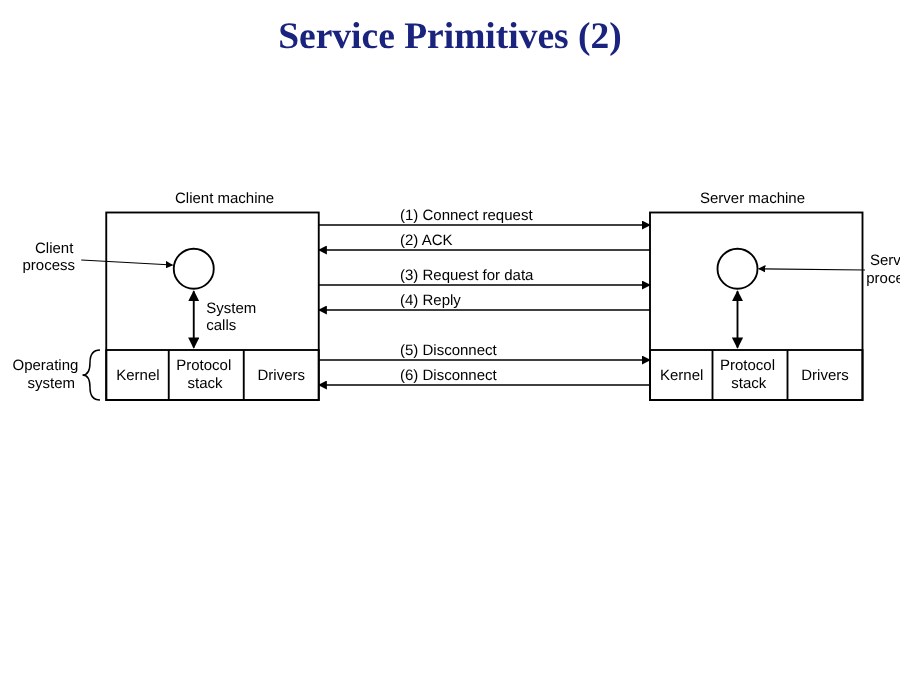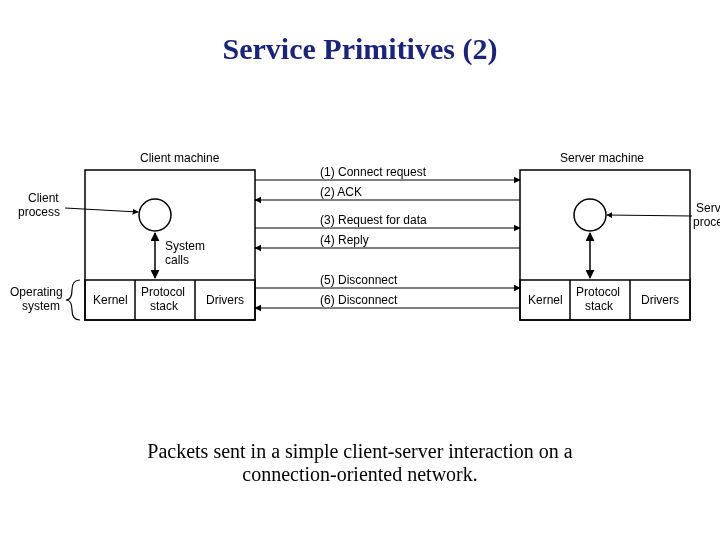--- a/index.html
+++ b/index.html
@@ -18,21 +18,20 @@
   }
   .title {
     position: absolute;
     top: 12px;
     left: 0;
     width: 720px;
     text-align: center;
     font-size: 30px;
     font-weight: bold;
     color: #1a237e;
-    margin-top: 20px;
   }
   .caption {
     position: absolute;
     top: 440px;
     left: 60px;
     width: 600px;
     text-align: center;
     font-size: 20px;
     color: #000;
   }
@@ -119,18 +118,14 @@
       <text x="320" y="104">(4) Reply</text>
 
       <line x1="255" y1="148" x2="520" y2="148" stroke="#000" stroke-width="1.2" marker-end="url(#arr)"></line>
       <text x="320" y="144">(5) Disconnect</text>
 
       <line x1="520" y1="168" x2="255" y2="168" stroke="#000" stroke-width="1.2" marker-end="url(#arr)"></line>
       <text x="320" y="164">(6) Disconnect</text>
     </g>
   </svg>
 
-  <div class="caption">
-    <span>Packets sent in a simple client-server interaction on a</span><br>
-    <span>connection-oriented network.</span>
-  </div>
 
 </div>
 
 </body></html>

